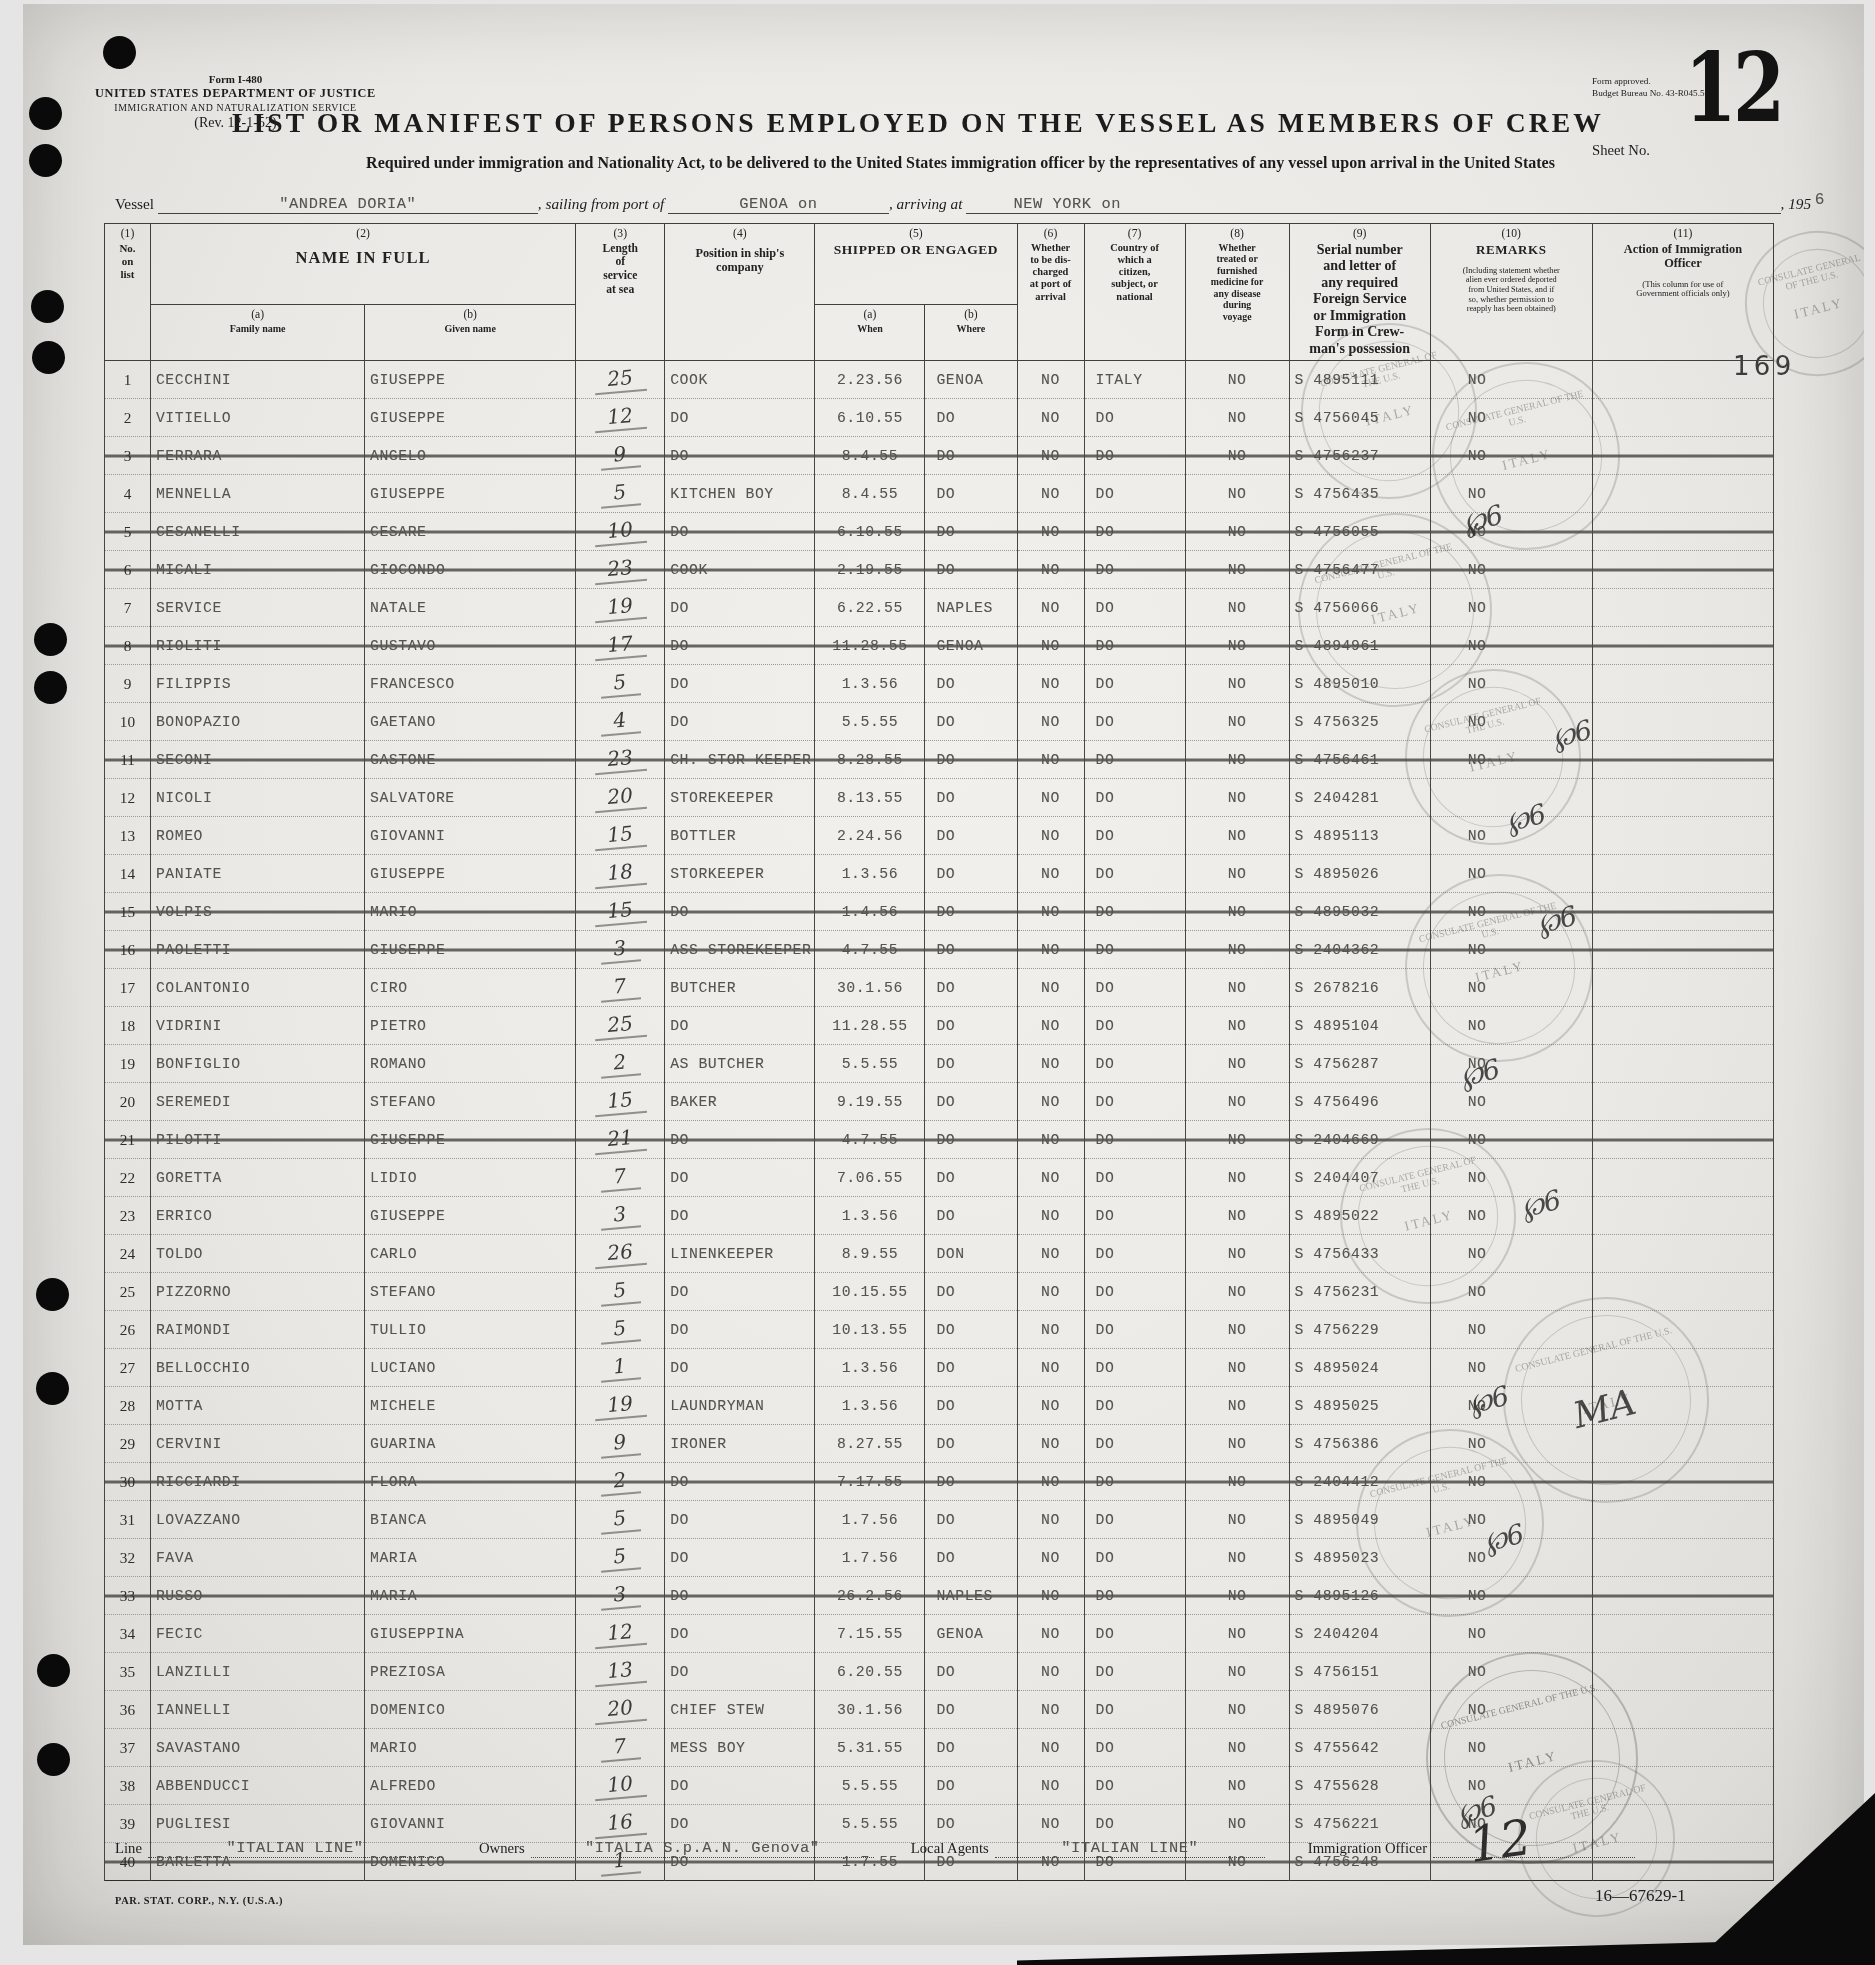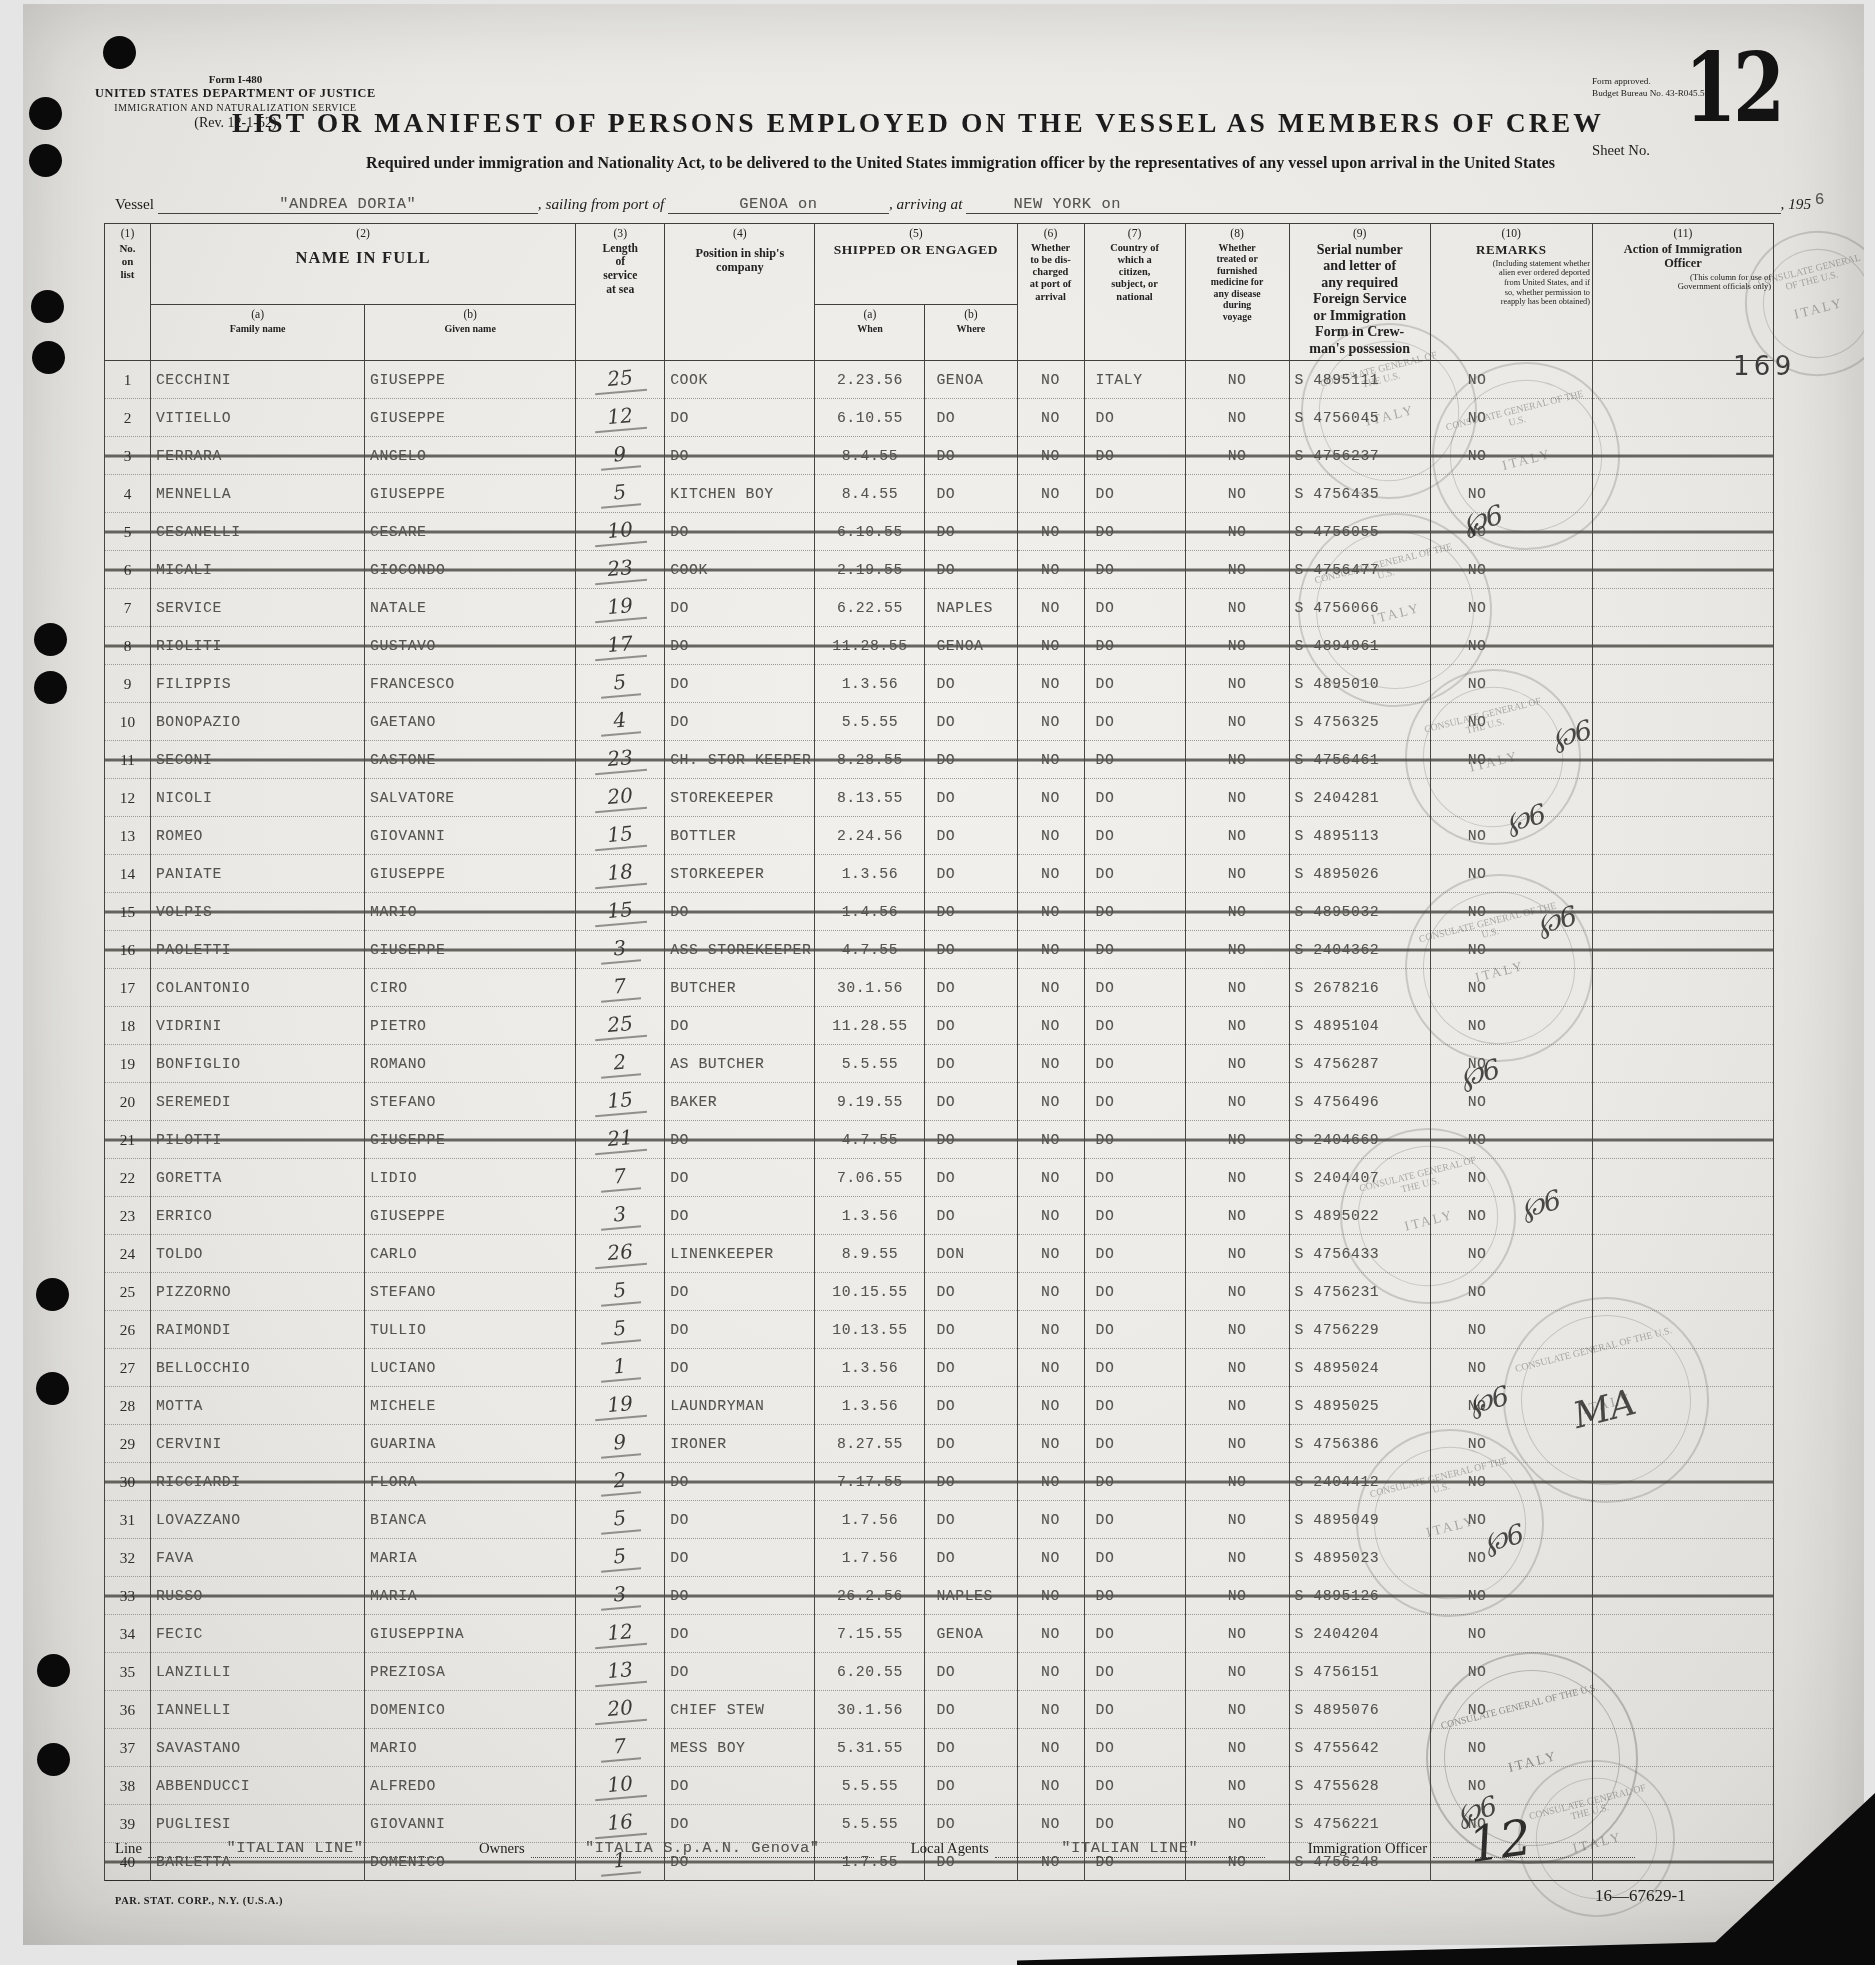--- a/index.html
+++ b/index.html
@@ -35,21 +35,21 @@
               font-size:26px;letter-spacing:4.3px;color:#3c3c3c;}
 
   
   table.manifest{position:absolute;left:81px;top:219px;width:1670px;border-collapse:collapse;
                  table-layout:fixed;border:1.8px solid #2e2d2a;}
   .manifest th{border:1.2px solid #403f3a;vertical-align:top;padding:3.1px 1.8px;font-weight:bold;color:#222;}
   .manifest thead tr.r1{height:70px;}
   .manifest thead tr.r2{height:48px;}
   .cnum{font-size:11.6px;font-weight:normal;margin-bottom:1.8px;text-align:center;}
   .clabel{white-space:pre-line;text-align:center;line-height:1.18;}
-  .csub{white-space:pre-line;text-align:right;line-height:1.15;font-weight:normal;margin-top:2px;font-family:Liberation Serif, serif;}
+  .csub{white-space:pre-line;text-align:center;line-height:1.15;font-weight:normal;margin-top:9px;font-family:Liberation Serif, serif;}
   th.c1 .clabel{font-size:11px;}
   th.c2 .clabel{font-size:16.5px;letter-spacing:1.2px;margin-top:8.6px;}
   th.c3 .clabel{font-size:11.6px;}
   th.c4 .clabel{font-size:12.3px;margin-top:6.1px;}
   th.c5 .clabel{font-size:13.5px;letter-spacing:0.6px;margin-top:2.5px;}
   th.c6 .clabel,th.c7 .clabel{font-size:10.4px;}
   th.c8 .clabel{font-size:9.8px;}
   th.c9 .clabel{font-size:14px;}
   th.c10 .clabel{font-size:13px;letter-spacing:0.6px;}
   th.c10 .csub{font-size:8.3px;}

